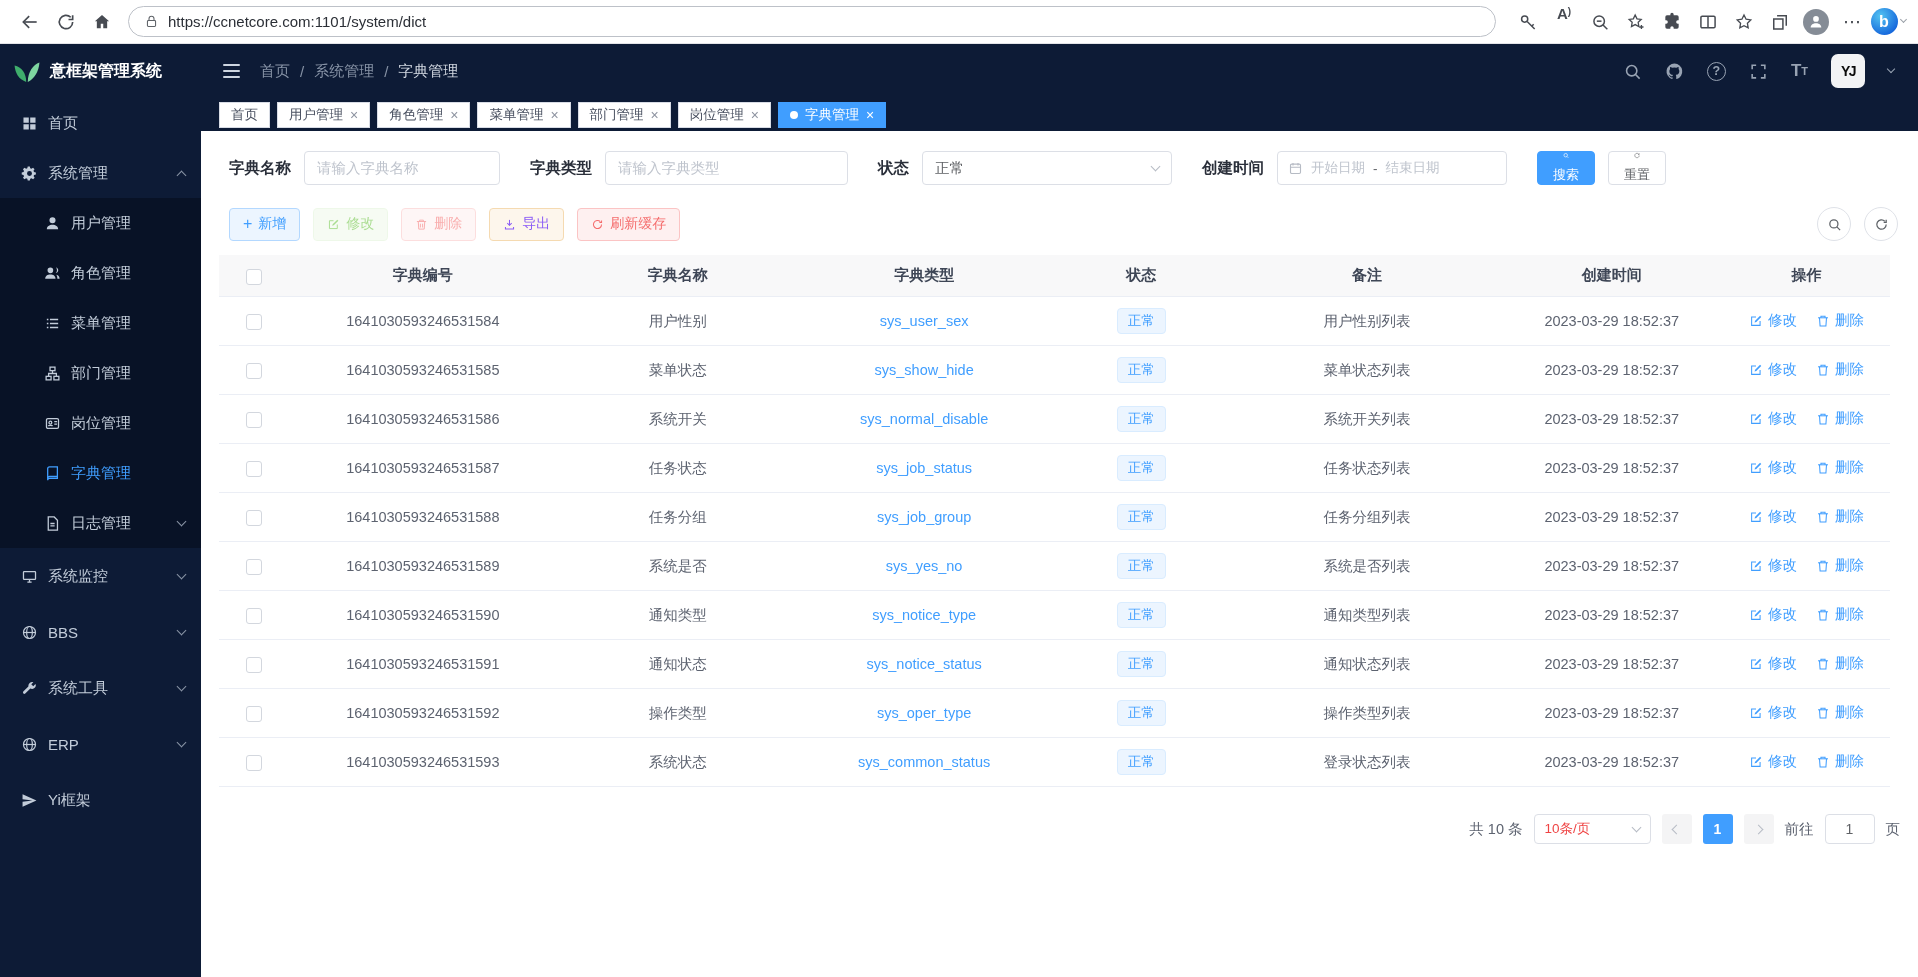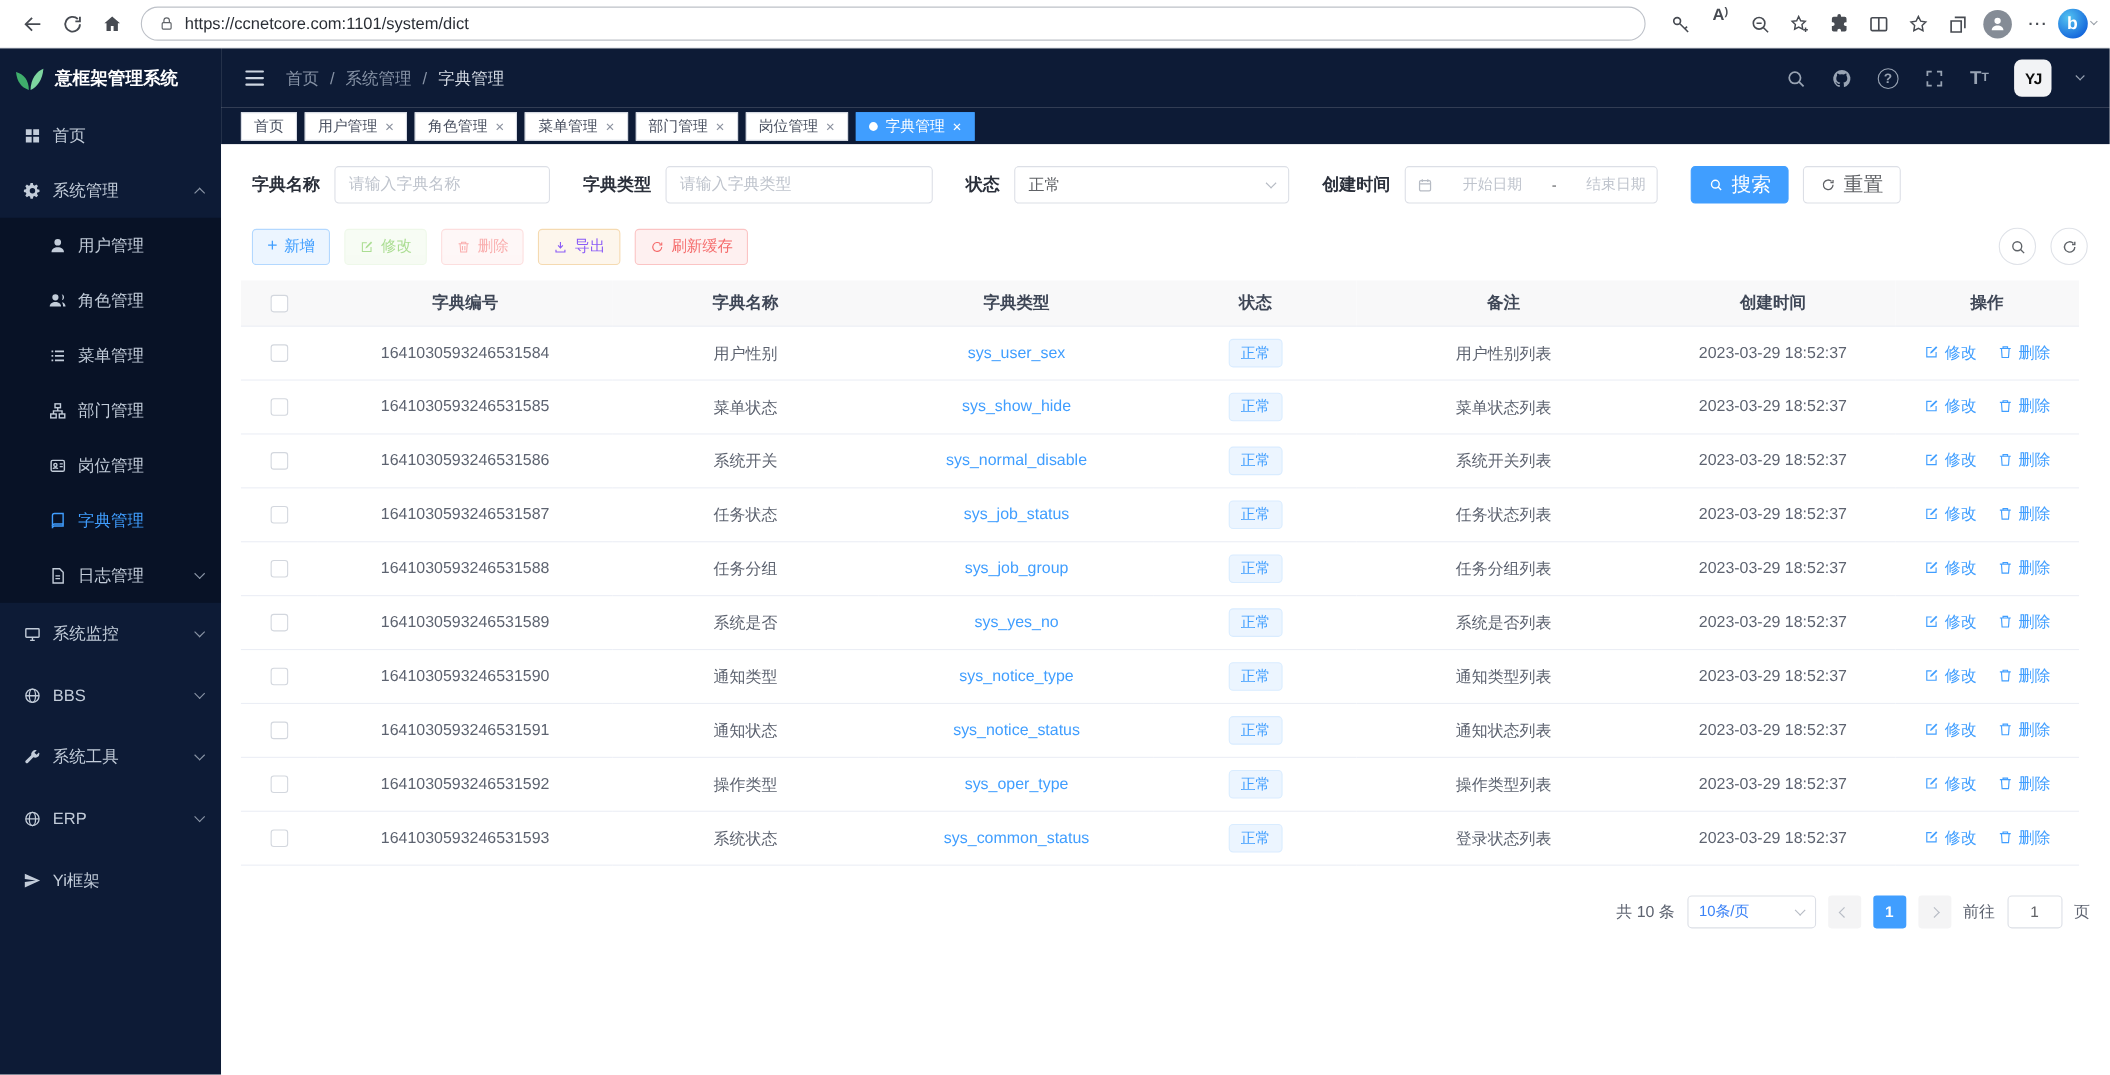--- a/index.html
+++ b/index.html
@@ -90,27 +90,27 @@
   .inp { height:34px; border:1px solid #dcdfe6; border-radius:4px; padding:0 12px;
     font-size:14.5px; color:#606266; background:#fff; outline:none;
     font-family:"Liberation Sans","DejaVu Sans",sans-serif; }
   .inp::placeholder { color:#bfc4cd; }
   .w-name { width:196px; } .w-type { width:243px; }
   .selectbox { width:250px; height:34px; border:1px solid #dcdfe6; border-radius:4px;
     display:flex; align-items:center; padding:0 30px 0 12px; position:relative;
     font-size:14.5px; color:#606266; cursor:pointer; background:#fff; }
   .selectbox .caret { position:absolute; right:12px; color:#b6bbc4; }
   .daterange { width:230px; height:34px; border:1px solid #dcdfe6; border-radius:4px;
-    display:flex; align-items:center; gap:8px; padding:0 10px; background:#fff; cursor:pointer;justify-content:space-between; }
+    display:flex; align-items:center; gap:8px; padding:0 10px; background:#fff; cursor:pointer; }
   .daterange svg { width:15px; height:15px; color:#b6bbc4; flex:0 0 auto; }
   .dr-ph { font-size:13.5px; color:#bfc4cd; }
   .dr-sep { font-size:13.5px; color:#606266; }
-  .btn { height:34px; border-radius:4px; font-size:18px; display:inline-flex;
+  .btn { height:34px; border-radius:4px; font-size:13px; display:inline-flex;
     align-items:center; gap:7px; padding:0 15px; cursor:pointer; border:1px solid transparent;
-    font-family:inherit; }
+    font-family:inherit;flex-direction:column; }
   .btn svg { width:14px; height:14px; }
   .btn-search { background:#409eff; border-color:#409eff; color:#fff; }
   .btn-reset { background:#fff; border-color:#dcdfe6; color:#606266; margin-left:13px; }
 
   
   .toolbar { display:flex; align-items:center; gap:13px; padding:22px 20px 0 28px; }
   .tbtn { height:33px; border-radius:4px; padding:0 13px; font-size:14px; cursor:pointer;
     display:inline-flex; align-items:center; gap:6px; border:1px solid; font-family:inherit; }
   .tbtn svg { width:13px; height:13px; }
   .tbtn.add   { color:#409eff; background:#ecf5ff; border-color:#b3d8ff; }
@@ -139,21 +139,21 @@
   .op { display:inline-flex; align-items:center; gap:5px; color:#409eff; cursor:pointer;
     font-size:14.5px; }
   .op svg { width:14px; height:14px; }
   .op + .op { margin-left:15px; }
 
   
   .pagination { display:flex; align-items:center; justify-content:flex-end; gap:11px;
     padding:27px 18px 0 0; font-size:14.5px; color:#5d6370; }
   .psel { width:117px; height:30px; border:1px solid #dcdfe6; border-radius:4px; background:#fff;
     display:flex; align-items:center; padding:0 26px 0 10px; position:relative;
-    font-size:13.5px; color:#3b82f6; cursor:pointer; }
+    font-size:13.5px; color:#ef4444; cursor:pointer; }
   .psel .caret { position:absolute; right:10px; color:#b6bbc4; }
   .pbtn { width:30px; height:30px; border-radius:3px; background:#f4f4f5; color:#b7bcc5;
     display:flex; align-items:center; justify-content:center; cursor:pointer; }
   .pcur { width:30px; height:30px; border-radius:3px; background:#409eff; color:#fff;
     font-weight:600; font-size:14px; display:flex; align-items:center; justify-content:center;
     cursor:pointer; }
   .pgoto { width:50px; height:30px; border:1px solid #dcdfe6; border-radius:4px;
     text-align:center; font-size:14px; color:#606266; outline:none;
     font-family:"Liberation Sans","DejaVu Sans",sans-serif; }
 </style>

